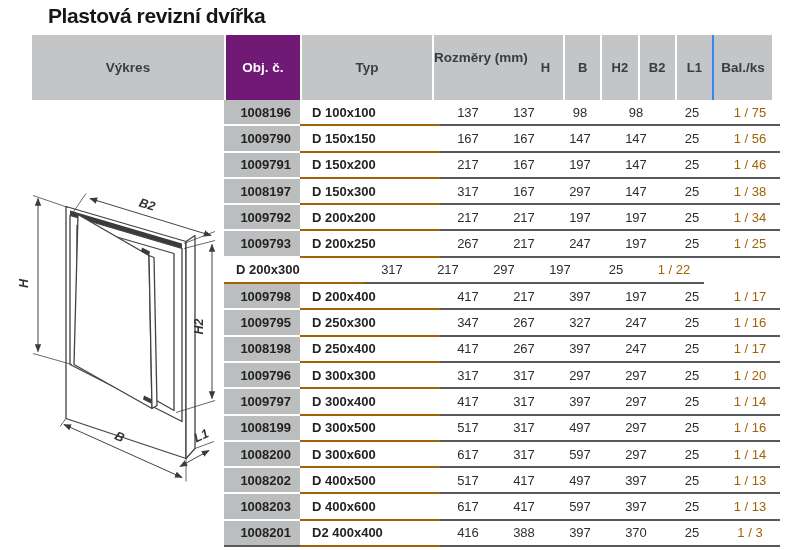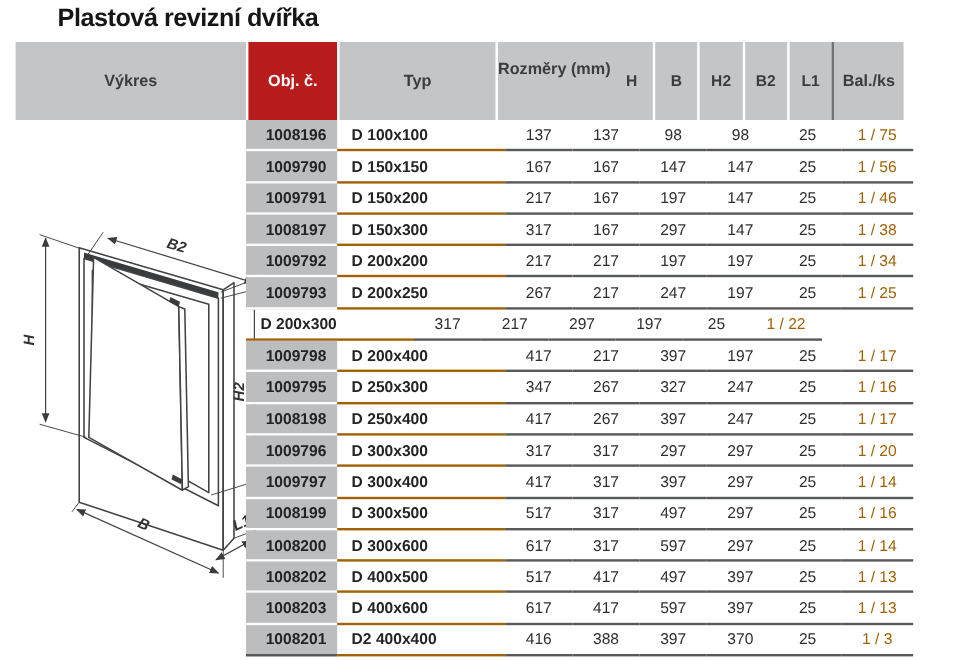--- a/index.html
+++ b/index.html
@@ -2,29 +2,29 @@
 <html><head>
 <meta charset="utf-8">
 <style>
   * { margin:0; padding:0; box-sizing:border-box; }
   html,body { width:800px; height:550px; background:#fff; overflow:hidden;
     font-family:"Liberation Sans", sans-serif; color:#2a2a2a; }
   .title { position:absolute; left:32px; top:4px; font-size:21px; font-weight:bold;
     color:#161616; letter-spacing:-0.4px;margin-left:16px; }
 
   
-  .table { position:absolute; left:13px; top:35px; width:748px; }
+  .table { position:absolute; left:32px; top:35px; width:748px; }
   .thead { display:flex; height:65px; }
   .hcell { background:#c3c5c7; color:#3b3c3e; font-weight:bold; font-size:13.5px;
     display:flex; align-items:center; justify-content:center; height:65px; }
-  .hcell.hdark { background:#b91c1c; color:#fff; }
+  .hcell.hdark { background:#701a75; color:#fff; }
   .c-vykres { width:192px; }
   .c-obj    { width:76px;  border-left:2px solid #fff; }
   .c-typ    { width:132px; border-left:2px solid #fff; }
-  .c-bal    { width:60px;  border-left:2px solid #737373; }
+  .c-bal    { width:60px;  border-left:2px solid #3b82f6; }
   .hgroup { width:280px; border-left:2px solid #fff; background:#c3c5c7;
     display:flex; }
   .hgroup-title { height:31px; display:flex; align-items:flex-end; justify-content:center;
     font-weight:bold; font-size:13.5px; color:#3b3c3e; padding-bottom:1px; }
   .hgroup-row { flex:1; display:flex; }
   .hsub { flex:1; display:flex; align-items:center; justify-content:center;
     font-weight:bold; font-size:13px; color:#3b3c3e; }
   .hsub + .hsub { border-left:2px solid #fff; }
 
   .tbody { display:flex; flex-direction:column; }

